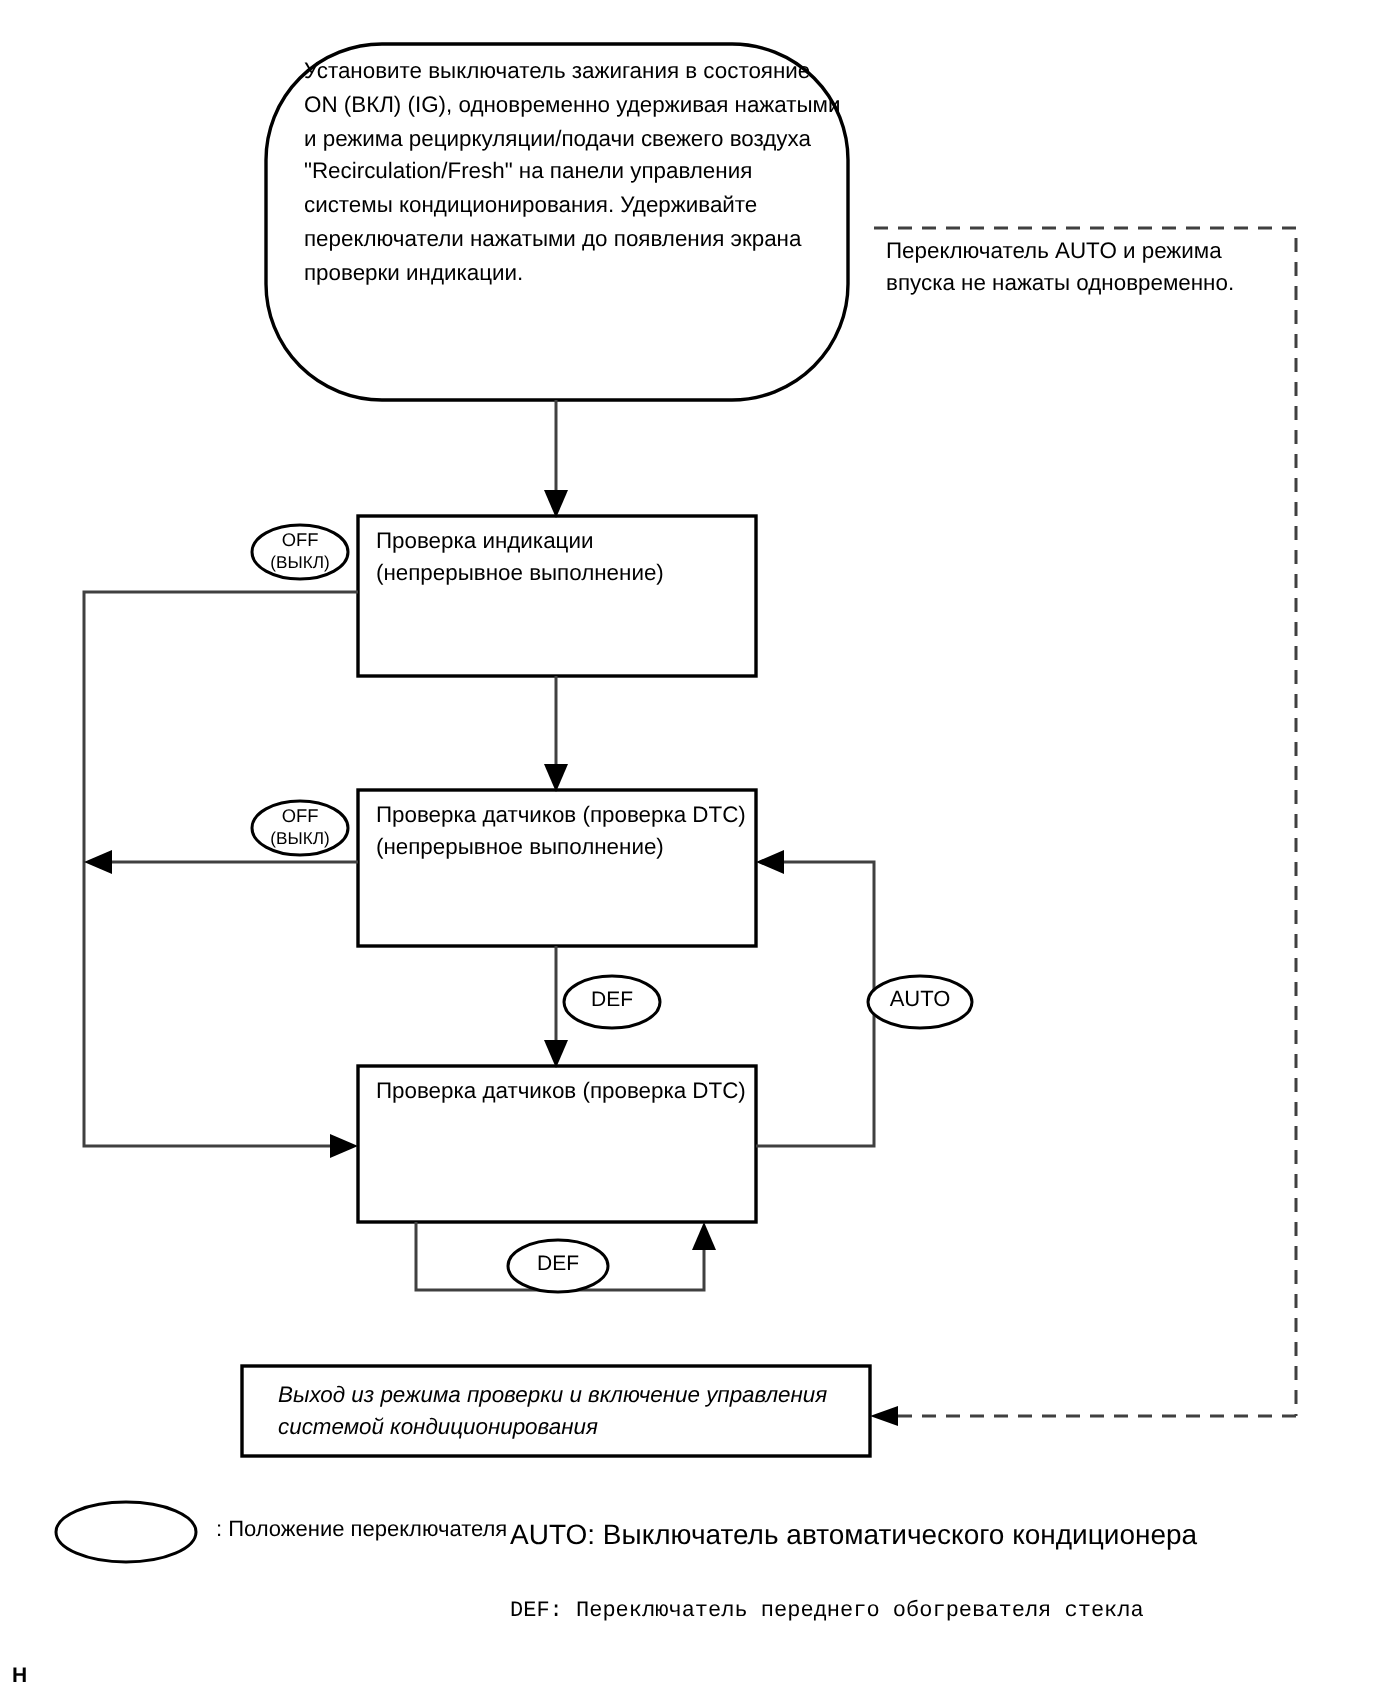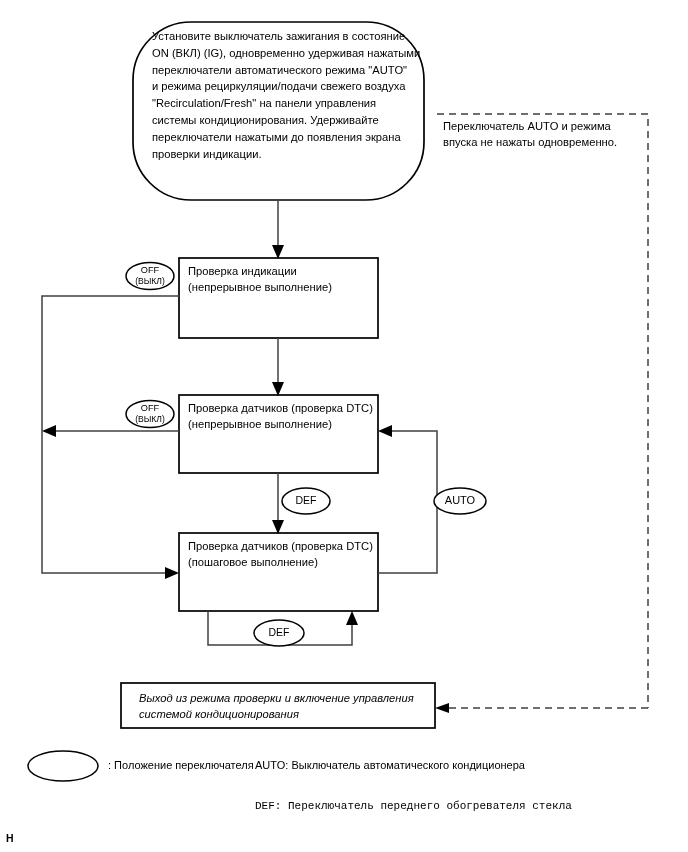--- a/index.html
+++ b/index.html
@@ -107,21 +107,20 @@
     <ellipse cx="460" cy="501" rx="26" ry="13" class="oval-stroke"></ellipse>
     <ellipse cx="279" cy="633" rx="25" ry="13" class="oval-stroke"></ellipse>
 
     <ellipse cx="63" cy="766" rx="35" ry="15" class="oval-stroke"></ellipse>
 
   </svg>
 
   <div style="position:absolute; left:152px; top:28px; width:272px; line-height:16.8px;" class="body-txt">
     <div>Установите выключатель зажигания в состояние</div>
     <div>ON (ВКЛ) (IG), одновременно удерживая нажатыми</div>
-    <div>переключатели автоматического режима "AUTO"</div>
     <div>и режима рециркуляции/подачи свежего воздуха</div>
     <div>"Recirculation/Fresh" на панели управления</div>
     <div>системы кондиционирования. Удерживайте</div>
     <div>переключатели нажатыми до появления экрана</div>
     <div>проверки индикации.</div>
   </div>
 
   <div style="position:absolute; left:443px; top:118px; width:205px; line-height:16px;" class="body-txt">
     <div>Переключатель AUTO и режима</div>
     <div>впуска не нажаты одновременно.</div>
@@ -132,21 +131,20 @@
     <div>(непрерывное выполнение)</div>
   </div>
 
   <div style="position:absolute; left:188px; top:400px; width:192px; line-height:16px;" class="body-txt">
     <div>Проверка датчиков (проверка DTC)</div>
     <div>(непрерывное выполнение)</div>
   </div>
 
   <div style="position:absolute; left:188px; top:538px; width:192px; line-height:16px;" class="body-txt">
     <div>Проверка датчиков (проверка DTC)</div>
-    <div>(пошаговое выполнение)</div>
   </div>
 
   <div style="position:absolute; left:139px; top:690px; width:290px; line-height:16px;font-style:italic;" class="body-txt">
     <div>Выход из режима проверки и включение управления</div>
     <div>системой кондиционирования</div>
   </div>
 
   <div style="position:absolute; left:126px; top:265px; width:48px; text-align:center; line-height:11px;">
     <div style="font-size:9.2px;">OFF</div>
     <div style="font-size:8.6px;">(ВЫКЛ)</div>
@@ -158,20 +156,20 @@
   </div>
 
   <div style="position:absolute; left:282px; top:494px; width:48px; text-align:center; font-size:10.5px;">DEF</div>
 
   <div style="position:absolute; left:434px; top:494px; width:52px; text-align:center; font-size:11px;">AUTO</div>
 
   <div style="position:absolute; left:255px; top:626px; width:48px; text-align:center; font-size:10.5px;">DEF</div>
 
   <div style="position:absolute; left:108px; top:759px; font-size:11px;" class="legend-txt">: Положение переключателя</div>
 
-  <div style="position:absolute; left:255px; top:759px; font-size:11px;" class="legend-txt">AUTO: Выключатель автоматического кондиционера</div>
+  <div style="position:absolute; left:255px; top:759px; font-size:14px;" class="legend-txt">AUTO: Выключатель автоматического кондиционера</div>
 
 
   <div style="position:absolute; left:255px; top:800px; font-size:11px;font-family:Liberation Mono, monospace;" class="legend-txt">DEF: Переключатель переднего обогревателя стекла</div>
 
   <div style="position:absolute; left:6px; top:832px;" class="corner-txt">H</div>
 
 </div>
 
 </body></html>

